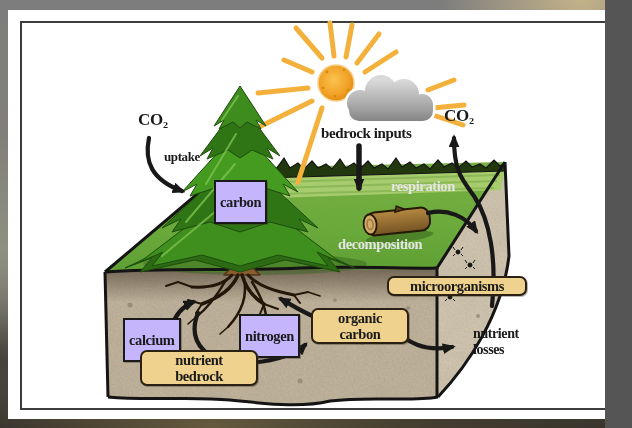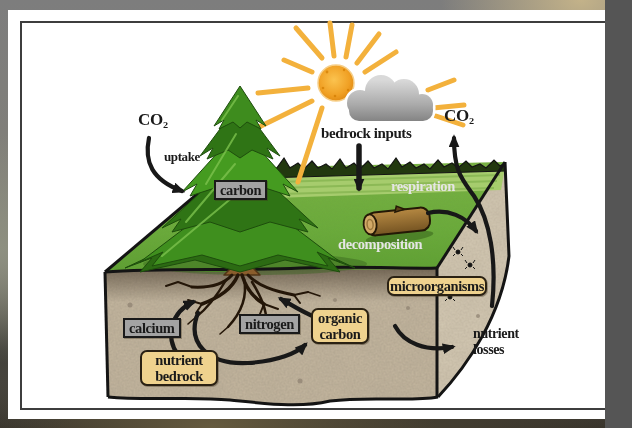--- a/index.html
+++ b/index.html
@@ -16,23 +16,23 @@
       linear-gradient(180deg,#7d7d7d 0%,#828078 52%,#6e6a5f 75%,#37332b 100%);}
   .panel-white{position:absolute;left:8px;top:10px;width:610px;height:409px;background:#ffffff;}
   .panel-line{position:absolute;left:20px;top:21px;width:590px;height:385px;
               border:2px solid #3d3d3d;background:#ffffff;}
   svg.diagram{position:absolute;left:0;top:0;width:632px;height:428px;}
   .lbl{position:absolute;font-weight:bold;font-size:14.5px;line-height:1.12;
        color:#1a1a1a;letter-spacing:-0.4px;white-space:nowrap;}
   .co2{font-size:17px;letter-spacing:-0.2px;}
   .wrap{white-space:normal;text-align:center;}
   .ltxt{color:#e5e5e5;}
-  .boxw{background:#a3a3a3;border:2px solid #1a1a1a;padding:0 4px;
+  .boxw{background:#c4b5fd;border:2px solid #1a1a1a;padding:12px 4px;
         box-shadow:1px 1px 0 rgba(60,50,30,.35);}
-  .boxt{background:#efd28e;border:2px solid #2a2113;border-radius:7px;padding:0 1px;
+  .boxt{background:#efd28e;border:2px solid #2a2113;border-radius:7px;padding:0 21px;
         box-shadow:1px 1px 0 rgba(60,50,30,.35);}
 </style>
 </head>
 <body>
 
 <div class="scene">
   <div class="photo-border"></div>
   <div class="panel-white"></div>
   <div class="panel-line"></div>
 

